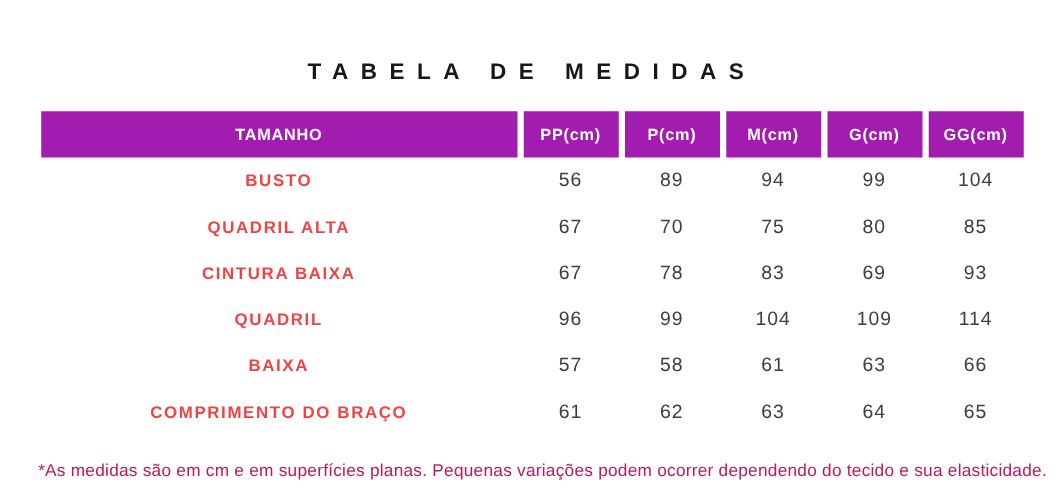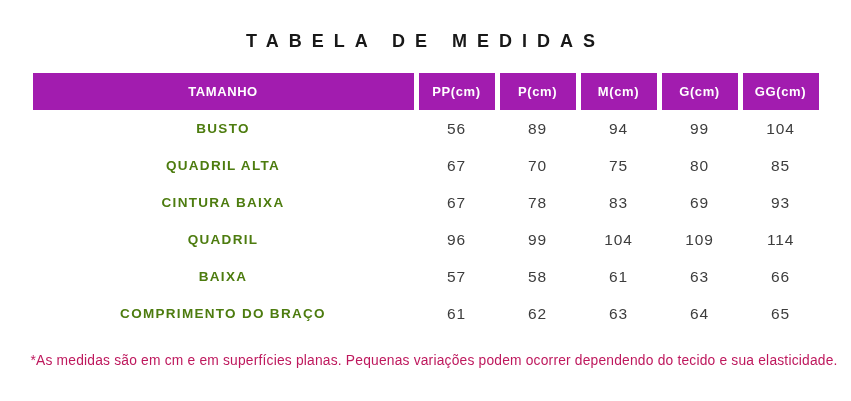--- a/index.html
+++ b/index.html
@@ -5,21 +5,21 @@
   html, body { margin: 0; padding: 0; background: #ffffff; }
   .page {
     position: relative;
     width: 851px;
     height: 401px;
     background: #ffffff;
     font-family: "Liberation Sans", sans-serif;
     overflow: hidden;
   }
   .title {
-    padding-top: 31px;
+    padding-top: 47px;
     text-align: center;
     font-size: 18px;
     font-weight: bold;
     letter-spacing: 10px;
     color: #181818;
     white-space: nowrap;
   }
   .size-table {
     width: 786px;
     margin: 21px auto 0 auto;
@@ -43,21 +43,21 @@
   .cell {
     display: flex;
     align-items: center;
     justify-content: center;
     background: transparent;
   }
   .label-cell {
     font-size: 13.5px;
     font-weight: bold;
     letter-spacing: 1.3px;
-    color: #4d7c0f;
+    color: #ef4444;
   }
   .value-cell {
     font-size: 15.5px;
     font-weight: normal;
     letter-spacing: 0.8px;
     color: #3d3d3d;
   }
   .footnote {
     width: 790px;
     margin: 21px auto 0 auto;

